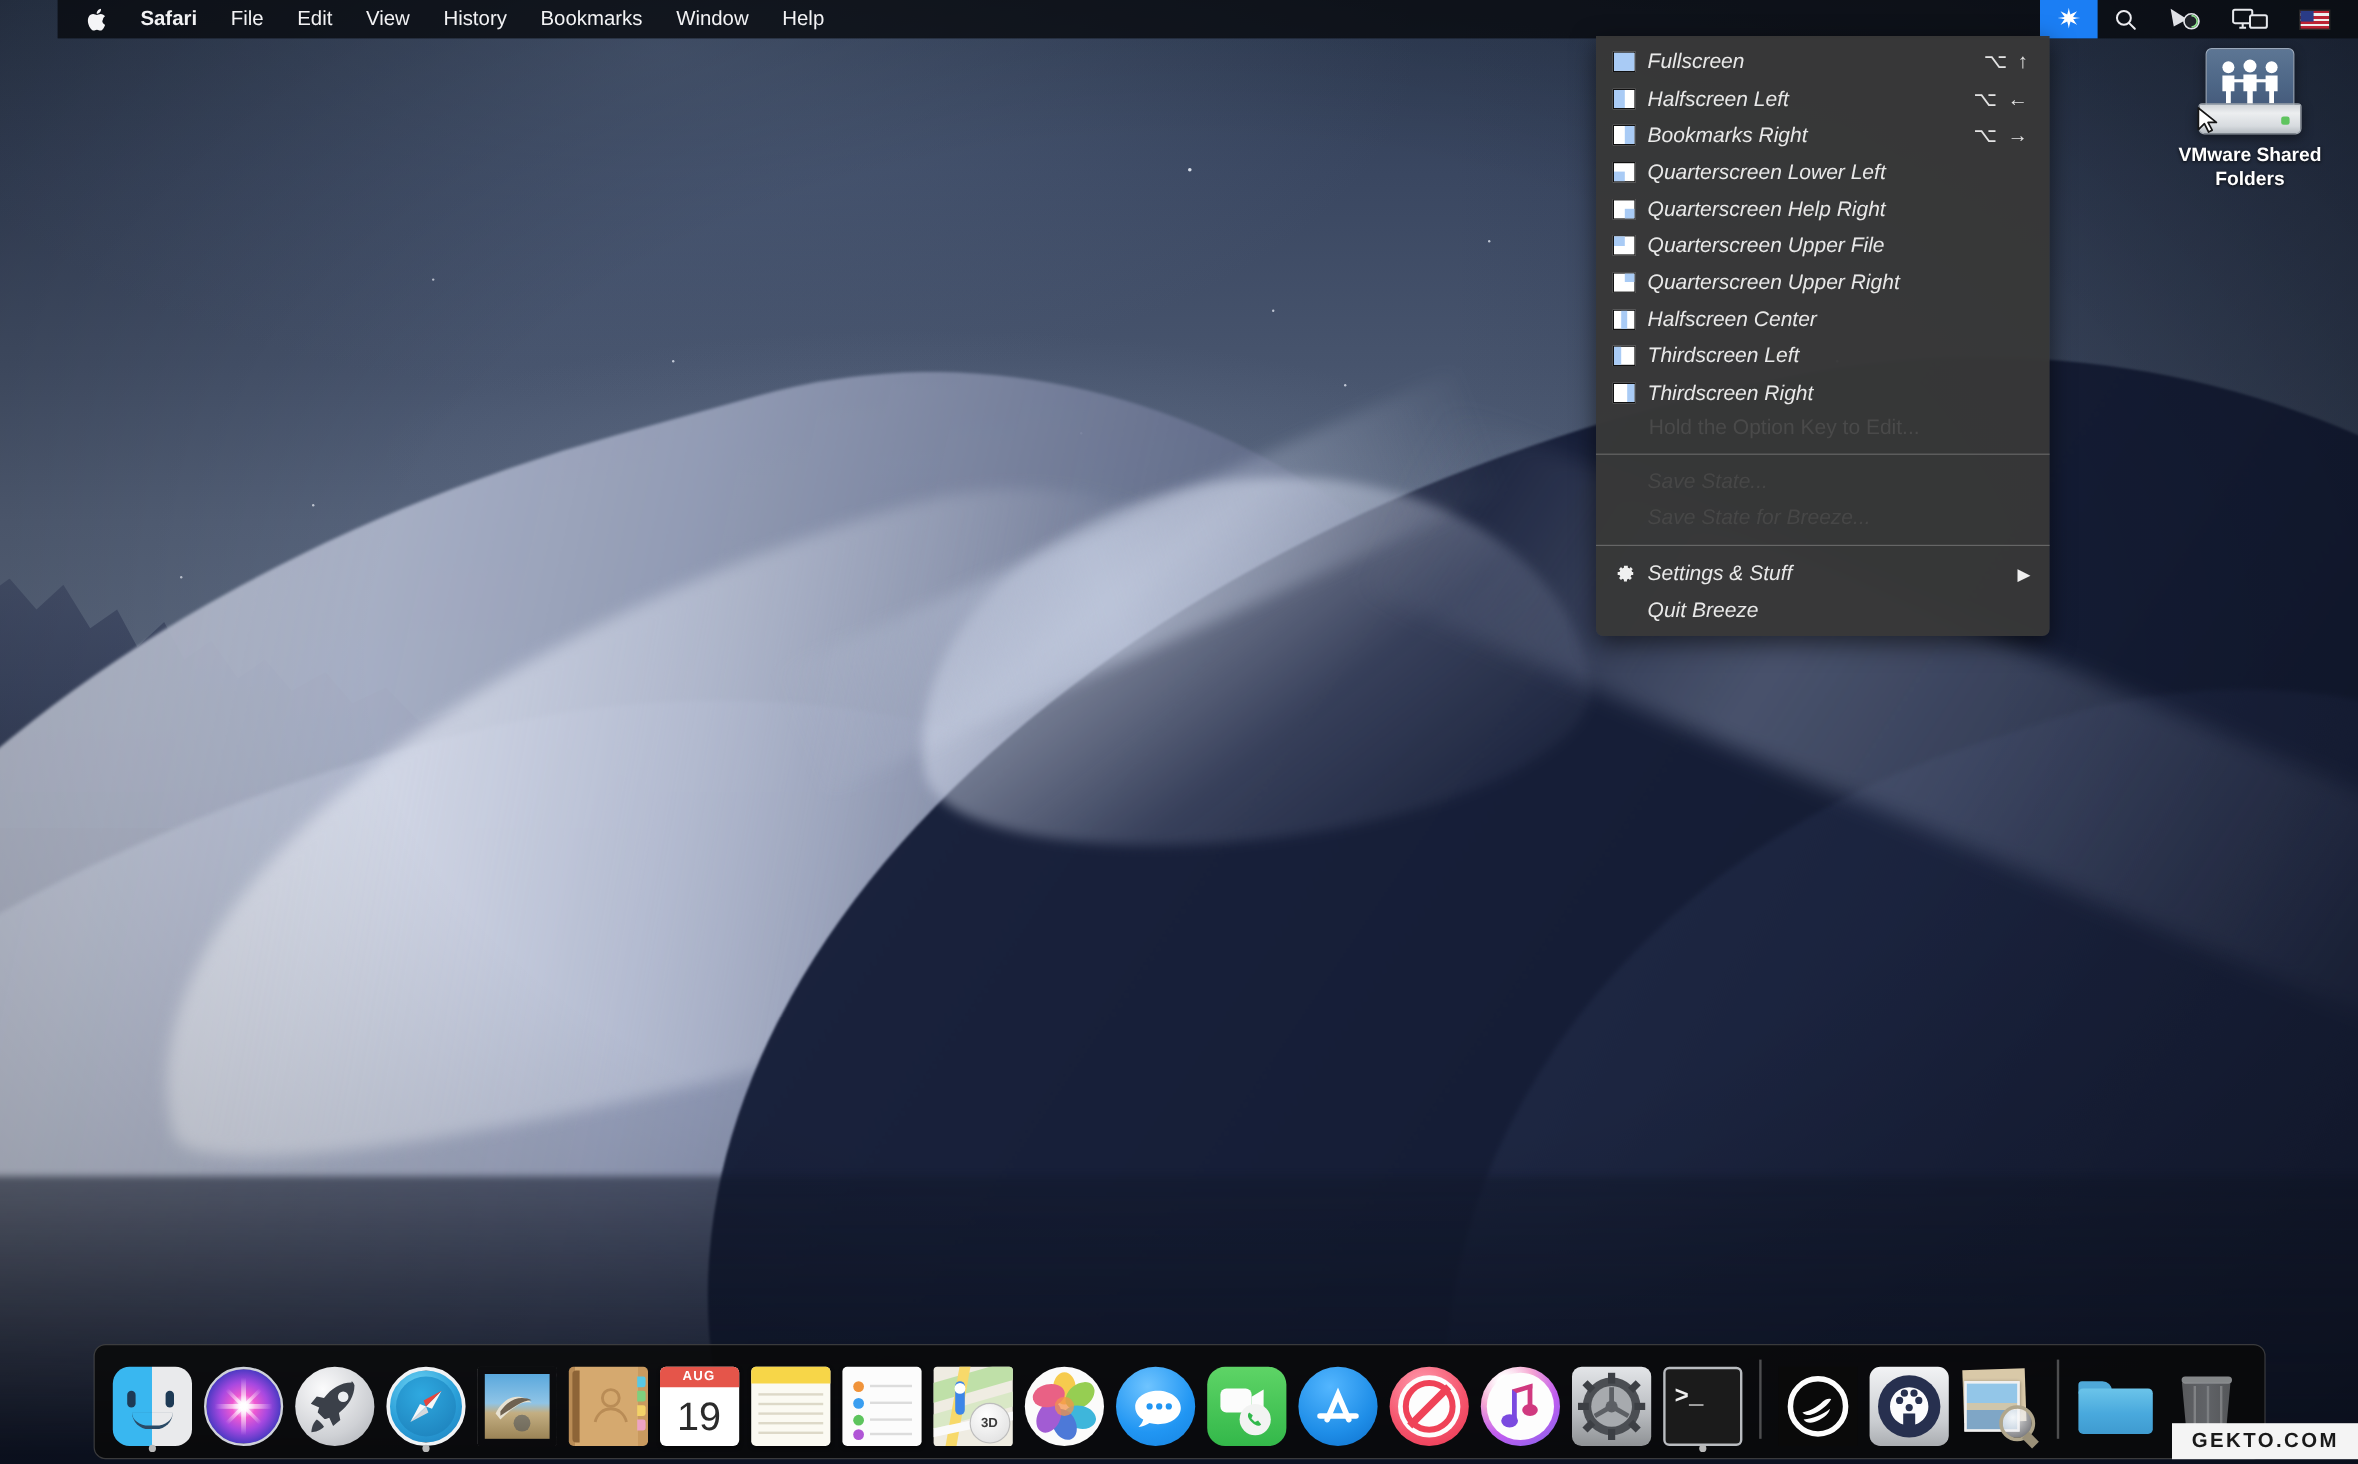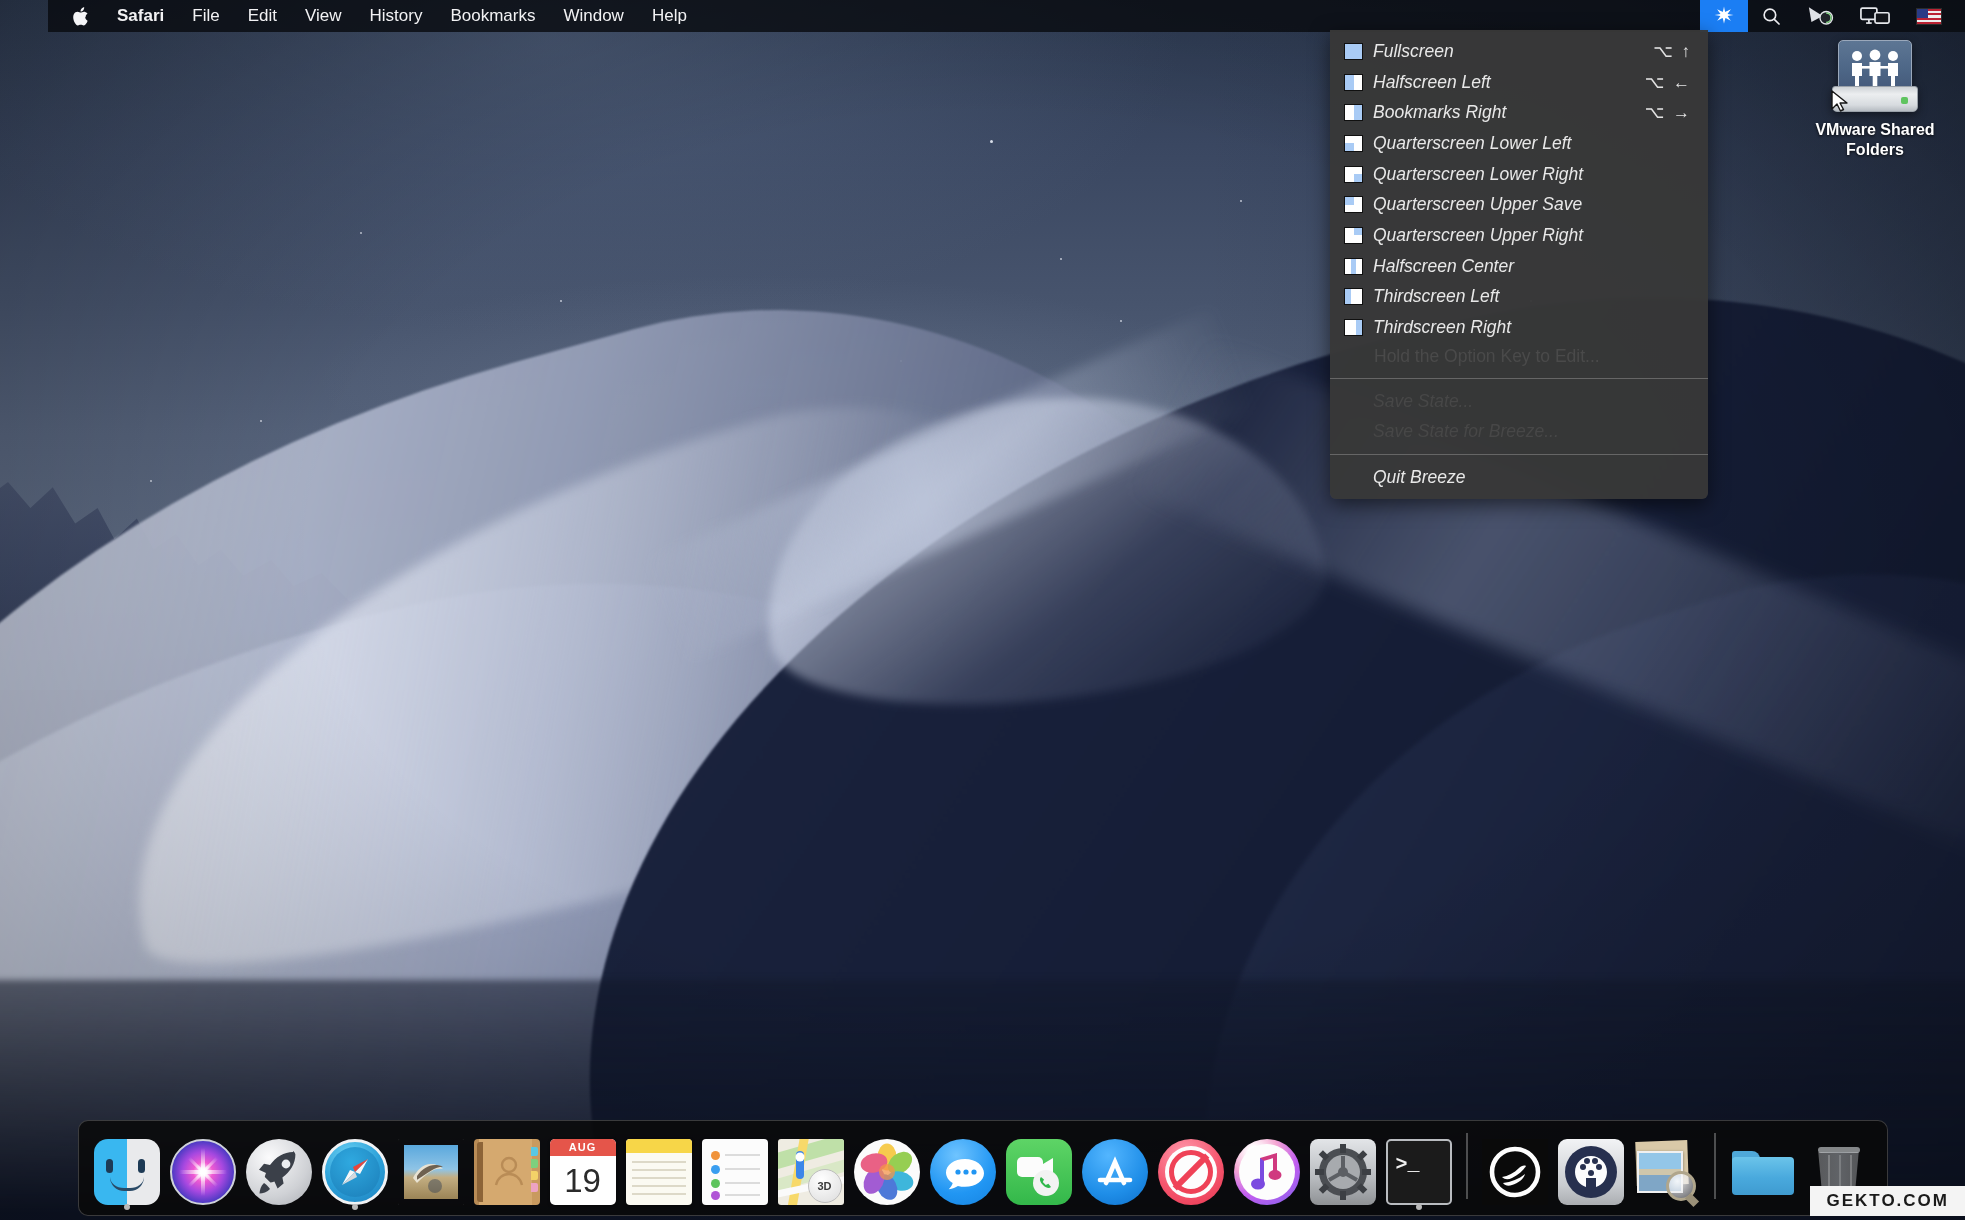--- a/index.html
+++ b/index.html
@@ -381,29 +381,29 @@
       <i style="left:0;bottom:0;width:50%;height:50%"></i>
       </span>
     <span class="bz-label">Quarterscreen Lower Left</span>
     <span class="bz-key"></span>
   </div>
 
   <div class="bz-item">
     <span class="bz-thumb">
       <i style="right:0;bottom:0;width:50%;height:50%"></i>
       </span>
-    <span class="bz-label">Quarterscreen Lower Right</span>
+    <span class="bz-label">Quarterscreen Help Right</span>
     <span class="bz-key"></span>
   </div>
 
   <div class="bz-item">
     <span class="bz-thumb">
       <i style="left:0;top:0;width:50%;height:50%"></i>
       </span>
-    <span class="bz-label">Quarterscreen Upper Save</span>
+    <span class="bz-label">Quarterscreen Upper File</span>
     <span class="bz-key"></span>
   </div>
 
   <div class="bz-item">
     <span class="bz-thumb">
       <i style="right:0;top:0;width:50%;height:50%"></i>
       </span>
     <span class="bz-label">Quarterscreen Upper Right</span>
     <span class="bz-key"></span>
   </div>
@@ -440,20 +440,30 @@
     <span class="bz-thumb" style="visibility:hidden"></span>
     <span class="bz-label">Save State...</span>
   </div>
   <div class="bz-item disabled">
     <span class="bz-thumb" style="visibility:hidden"></span>
     <span class="bz-label">Save State for Breeze...</span>
   </div>
 
   <div class="bz-sep"></div>
 
+  <div class="bz-item">
+    <span class="bz-gear">
+      <svg width="18" height="18" viewBox="0 0 20 20" aria-hidden="true">
+        <path fill="#f0f0f0" d="M10 6.2a3.8 3.8 0 1 0 0 7.6 3.8 3.8 0 0 0 0-7.6zm0 5.6a1.8 1.8 0 1 1 0-3.6 1.8 1.8 0 0 1 0 3.6z"></path>
+        <path fill="#f0f0f0" d="M18.4 8.6h-1.6a7 7 0 0 0-.6-1.5l1.2-1.2-1.9-1.9-1.2 1.2a7 7 0 0 0-1.5-.6V2.8H9.2v1.8a7 7 0 0 0-1.5.6L6.5 4 4.6 5.9l1.2 1.2a7 7 0 0 0-.6 1.5H3.4v2.8h1.8c.1.5.3 1 .6 1.5L4.6 14.1l1.9 1.9 1.2-1.2c.5.3 1 .5 1.5.6v1.8h2.8v-1.8c.5-.1 1-.3 1.5-.6l1.2 1.2 1.9-1.9-1.2-1.2c.3-.5.5-1 .6-1.5h1.8V8.6z"></path>
+      </svg>
+    </span>
+    <span class="bz-label">Settings &amp; Stuff</span>
+    <span class="bz-arrow">▶</span>
+  </div>
 
   <div class="bz-item">
     <span class="bz-thumb" style="visibility:hidden"></span>
     <span class="bz-label">Quit Breeze</span>
   </div>
 </div>
 
 <div id="desk-icon">
   <div class="disk">
     <div class="disk-top"></div>

